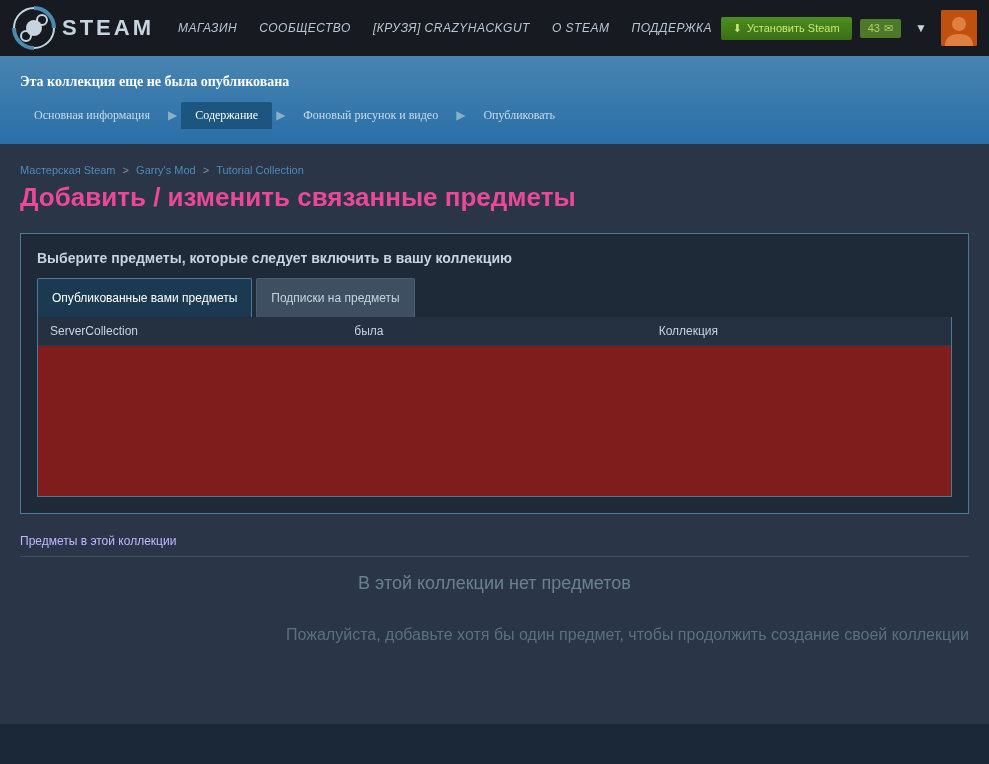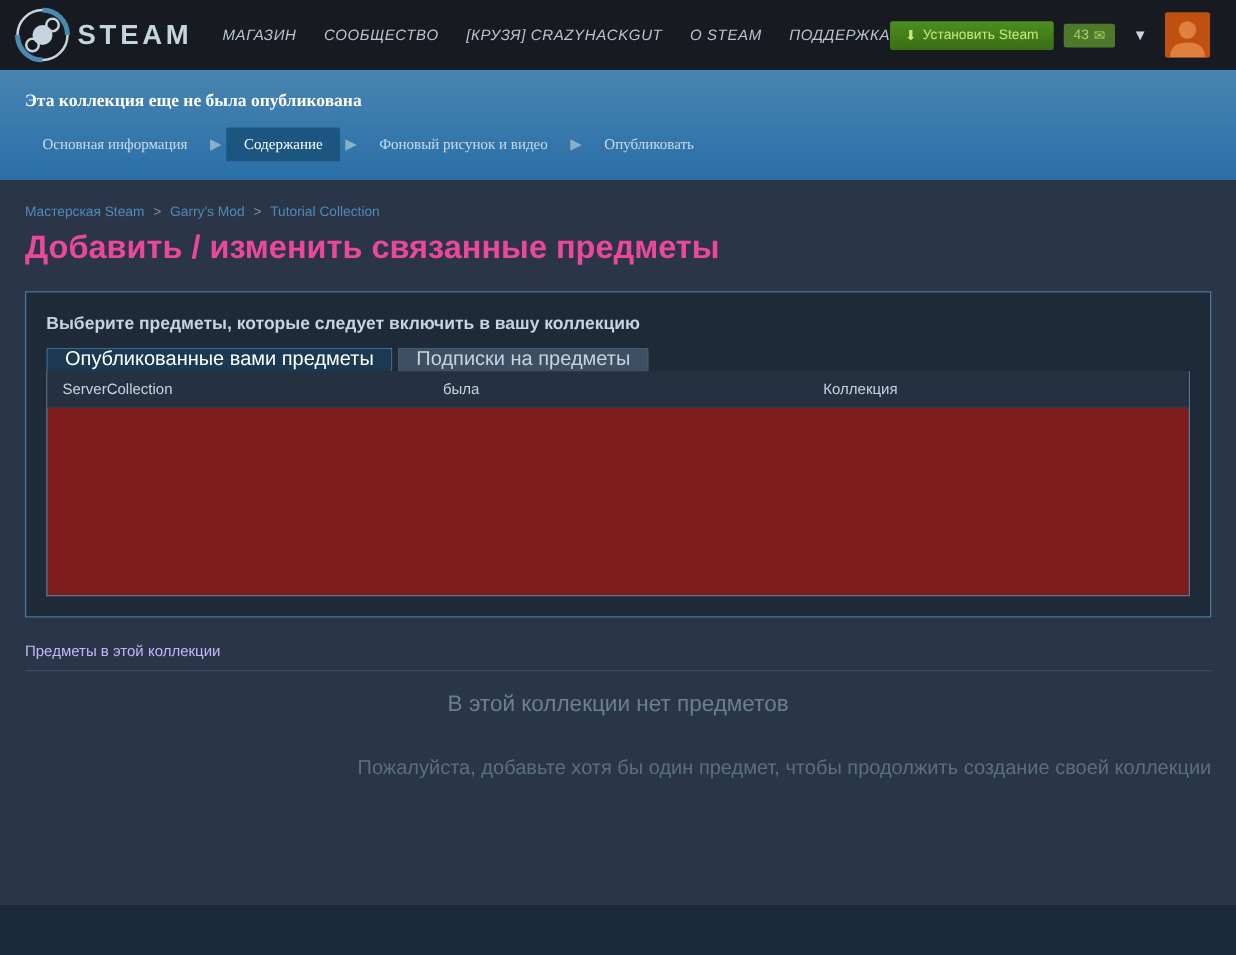--- a/index.html
+++ b/index.html
@@ -12,20 +12,21 @@
       overflow-x: hidden;
     }
 
     
     .top-nav {
       background: #171a21;
       height: 56px;
       display: flex;
       align-items: center;
       padding: 0 12px;
+      justify-content: space-between;
     }
     .top-nav-left {
       display: flex;
       align-items: center;
       gap: 24px;
     }
     .steam-logo {
       display: flex;
       align-items: center;
       gap: 6px;
@@ -175,22 +176,22 @@
       margin-bottom: 12px;
     }
 
     
     .tabs {
       display: flex;
       gap: 4px;
       margin-bottom: 0;
     }
     .tab {
-      padding: 0 14px;
-      font-size: 16px;
+      padding: 12px 14px;
+      font-size: 12px;
       cursor: pointer;
       border-radius: 2px 2px 0 0;
       color: #c6d4df;
       background: #3d4f60;
       border: 1px solid #4a6070;
       border-bottom: none;
       text-align: right;
     }
     .tab.active {
       background: #1b3a52;

